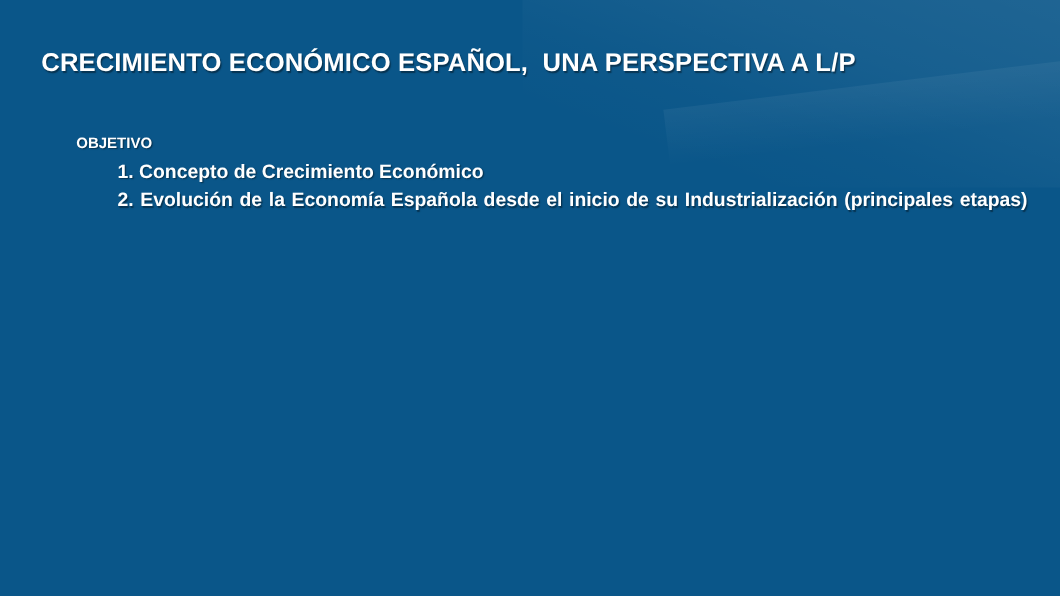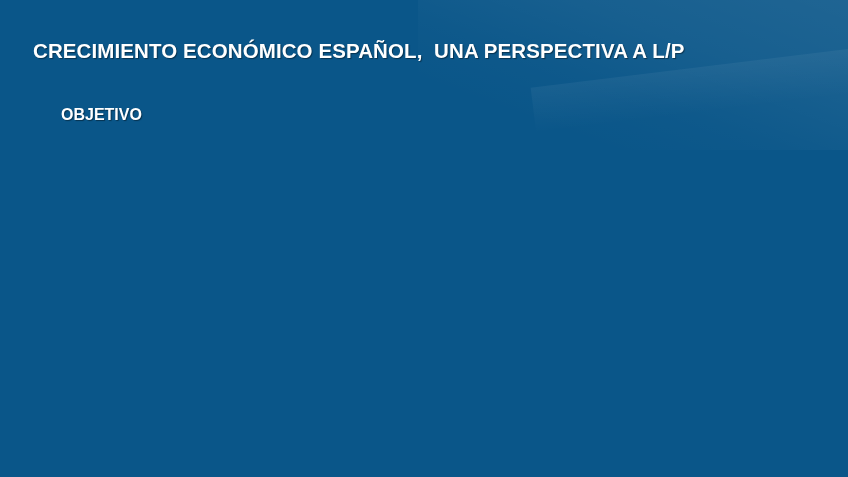--- a/index.html
+++ b/index.html
@@ -69,21 +69,21 @@
   }
 
   #content {
     position: absolute;
     left: 61px;
     top: 103px;
     width: 761px;
   }
 
   .section-heading {
-    font-size: 16px;
+    font-size: 12px;
     line-height: 23px;
     white-space: pre;
   }
 
   .objective-body {
     font-size: 15.5px;
     line-height: 23px;
     text-align: justify;
     text-justify: inter-word;
     margin: 0;
@@ -133,16 +133,18 @@
 
   <h1 id="slide-title" class="txt">CRECIMIENTO ECONÓMICO ESPAÑOL,  UNA PERSPECTIVA A L/P</h1>
 
   <div id="content">
 
     <div class="section-heading txt">OBJETIVO</div>
 
 
 
     <ul id="guion-list">
+      <li class="txt single-line">1. Concepto de Crecimiento Económico</li>
+      <li class="txt">2. Evolución de la Economía Española desde el inicio de su Industrialización (principales etapas)</li>
     </ul>
 
   </div>
 </div>
 
 </body></html>

